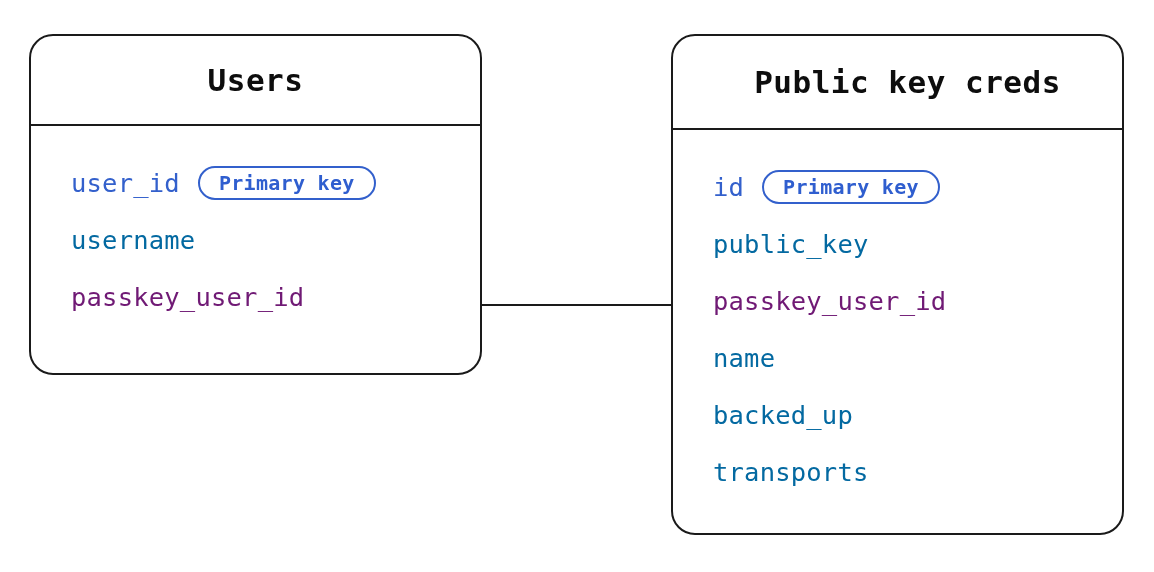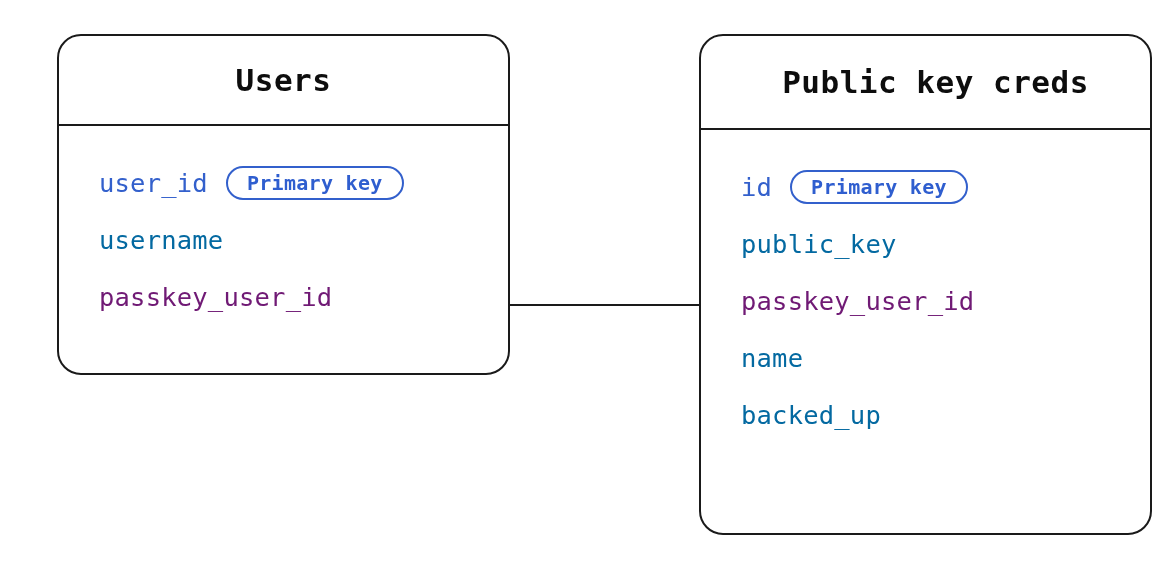--- a/index.html
+++ b/index.html
@@ -12,21 +12,20 @@
     height: 572px;
     position: relative;
     overflow: hidden;
     font-family: "DejaVu Sans Mono", "Liberation Mono", monospace;
     -webkit-font-smoothing: antialiased;
   }
 
   #erd-canvas {
     position: absolute;
     inset: 0;
-    margin-left: 28px;
   }
 
   
   .entity {
     position: absolute;
     box-sizing: border-box;
     background: #ffffff;
     border: 2.2px solid #1a1a1a;
     border-radius: 24px;
     overflow: hidden;
@@ -161,17 +160,20 @@
       </div>
 
       <div class="field-row">
         <span class="field-name">name</span>
       </div>
 
       <div class="field-row">
         <span class="field-name">backed_up</span>
       </div>
 
+      <div class="field-row">
+        <span class="field-name">transports</span>
+      </div>
 
     </div>
   </div>
 
 </div>
 
 </body></html>

